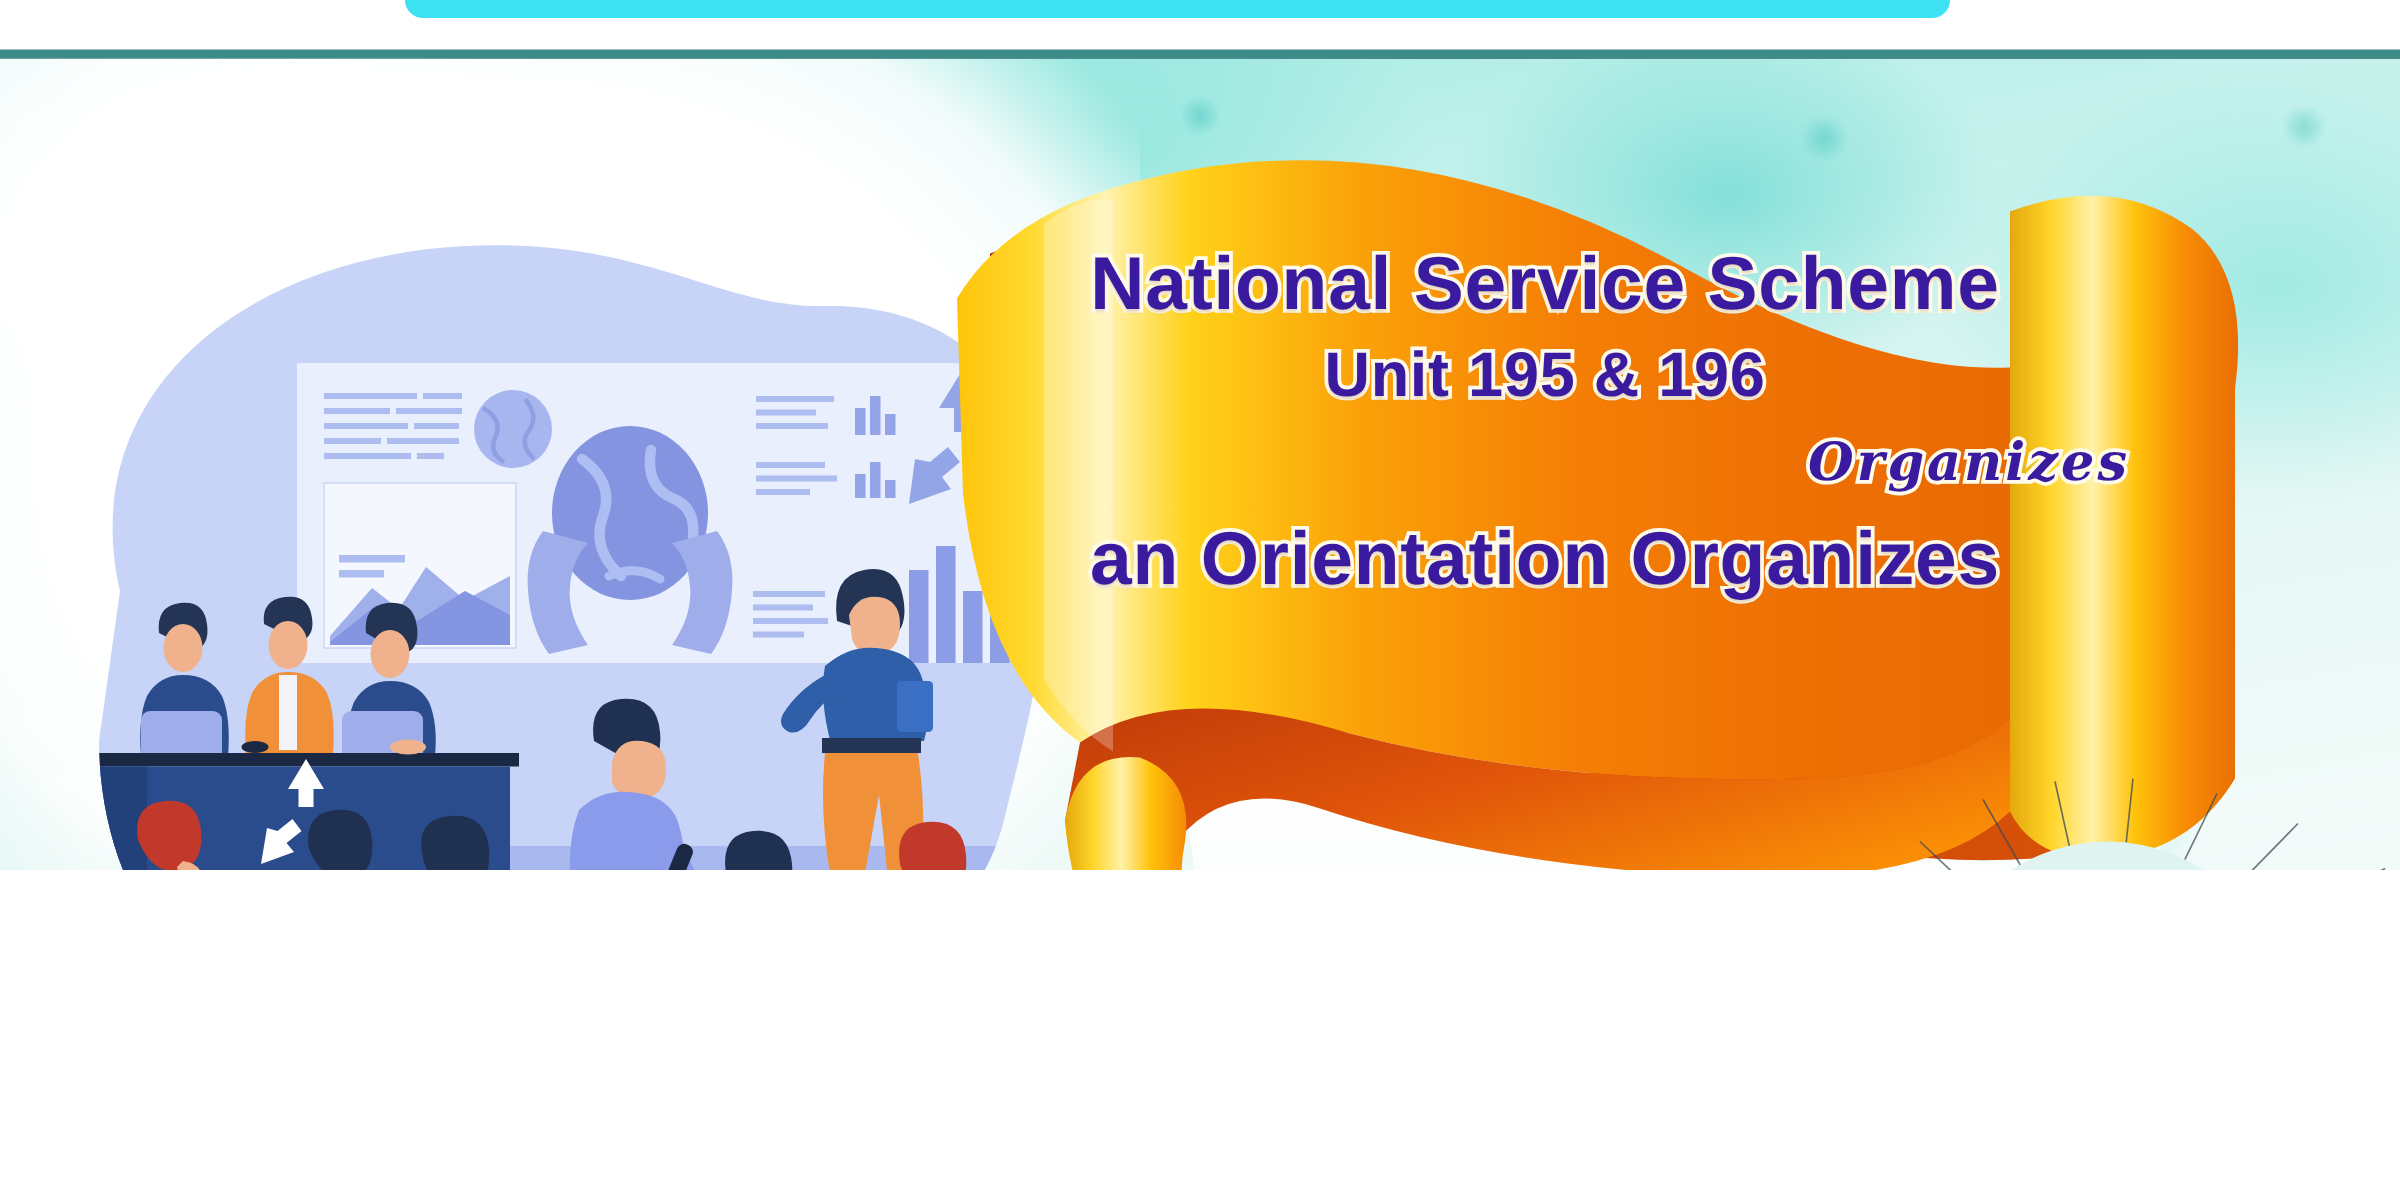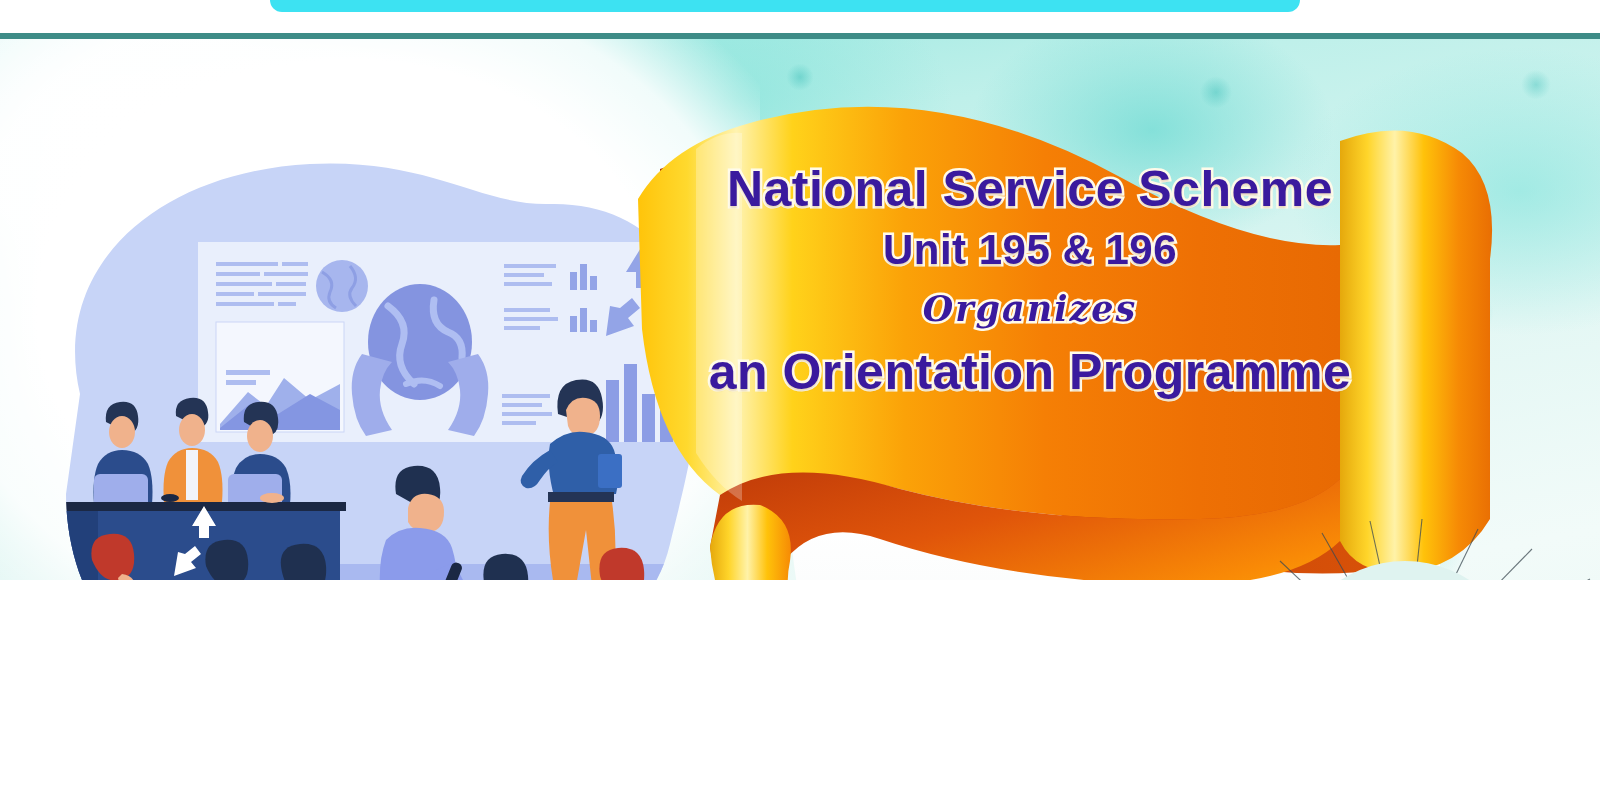--- a/index.html
+++ b/index.html
@@ -78,21 +78,21 @@
   .t-line{
     font-weight:bold; color:#3A1A9E; letter-spacing:.5px;
     -webkit-text-stroke:5px #FFFBEA; paint-order:stroke fill;
     text-shadow:0 2px 2px rgba(120,60,0,.18);
   }
   .t1{ font-size:50px; line-height:60px; }
   .t2{ font-size:42px; line-height:62px; }
   .t-script{
     font-family:"DejaVu Serif", serif; font-style:italic; font-weight:bold;
     font-size:35px; line-height:56px; color:#3A1A9E; letter-spacing:2px;
-    -webkit-text-stroke:5px #FFFBEA; paint-order:stroke fill;
+    -webkit-text-stroke:5px #FFFBEA; paint-order:stroke fill;text-align:right;
   }
   .t3{ font-size:50px; line-height:66px; margin-top:2px; }
 
   
   .sunburst{ position:absolute; left:1210px; top:480px; width:390px; height:320px; z-index:26; }
   .badge{
     position:absolute; left:1261px; top:518px; width:208px; height:208px;
     border-radius:50%; background:#D91F26; z-index:28;
     box-shadow:0 0 0 3px rgba(255,255,255,.55);
     display:flex; flex-direction:column; align-items:center; justify-content:flex-start;
@@ -417,21 +417,21 @@
       <path d="M110,498 Q116,582 178,612 Q206,628 214,604 Q180,560 190,512
                Q196,470 160,456 Q118,452 110,498 Z" fill="url(#gRoll)"></path>
 
       <path d="M96,100 Q118,82 142,84 L142,452 Q116,436 96,404 Z" fill="#FFFFFF" opacity=".26"></path>
     </svg>
 
     <div class="ribbon-text">
       <div class="t-line t1">National Service Scheme</div>
       <div class="t-line t2">Unit 195 &amp; 196</div>
       <div class="t-script">Organizes</div>
-      <div class="t-line t3">an Orientation Programme</div>
+      <div class="t-line t3">an Orientation Organizes</div>
     </div>
 
     <svg class="sunburst" viewBox="0 0 390 320">
       <g stroke="#3C4A52" stroke-width="1.1" opacity=".75" fill="none">
         <line x1="195" y1="160" x2="380" y2="60"></line>
         <line x1="195" y1="160" x2="386" y2="96"></line>
         <line x1="195" y1="160" x2="390" y2="132"></line>
         <line x1="195" y1="160" x2="390" y2="170"></line>
         <line x1="195" y1="160" x2="384" y2="208"></line>
         <line x1="195" y1="160" x2="368" y2="248"></line>

